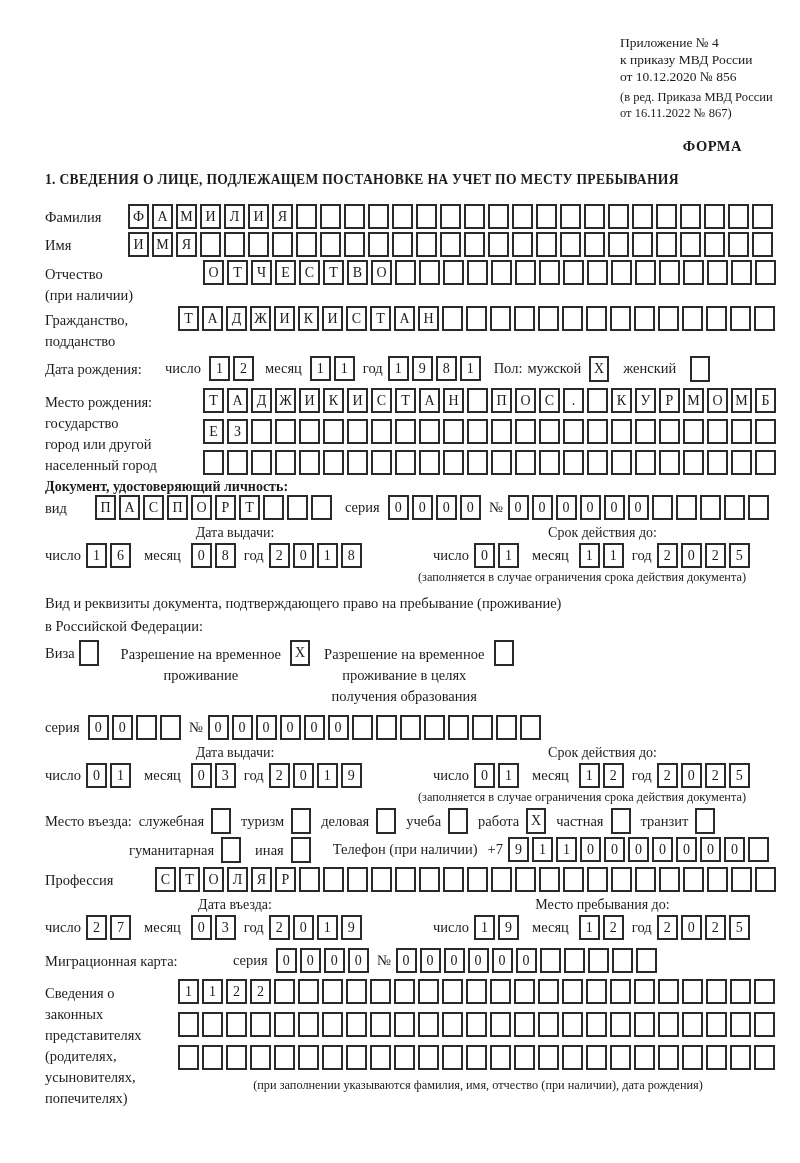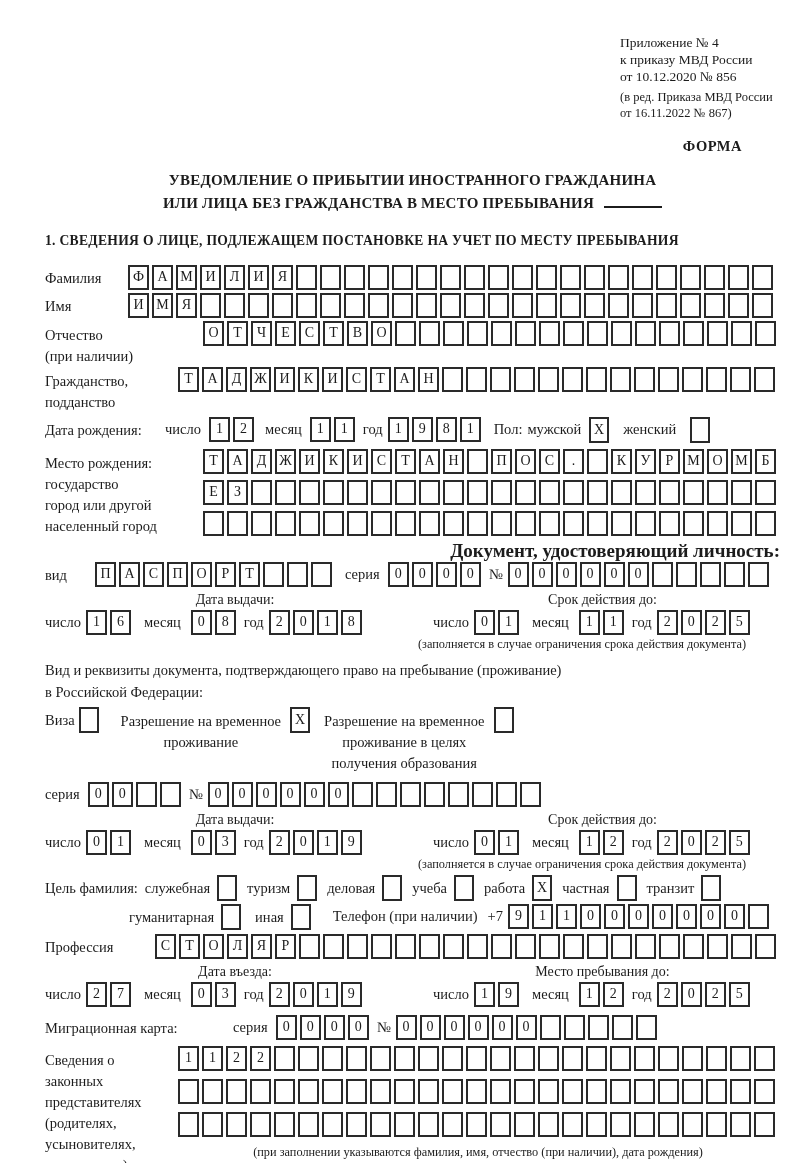--- a/index.html
+++ b/index.html
@@ -47,21 +47,21 @@
     font-size: 14px; line-height: 1;
   }
 
   .g5 { margin-left: 5px; } .g8 { margin-left: 8px; } .g10 { margin-left: 10px; }
   .g14 { margin-left: 14px; } .g22 { margin-left: 22px; } .g26 { margin-left: 26px; }
 
   .stack > div { line-height: 1.45; }
   .vgap6 > .cells { margin-bottom: 6px; } .vgap6 > .cells:last-child { margin-bottom: 0; }
   .vgap8 > .cells { margin-bottom: 8px; } .vgap8 > .cells:last-child { margin-bottom: 0; }
 
-  .dochead { text-align: right; font-weight: bold; font-size: 19px; margin-top: 3px; }
+  .dochead { text-align: left; font-weight: bold; font-size: 14px; margin-top: 3px; }
 
   .dategrid { display: flex; margin-top: 5px; }
   .datecol-left { width: 380px; flex: 0 0 auto; }
   .datecol-right { flex: 1; }
   .datelabel { text-align: center; font-size: 14px; }
   .dateline { display: flex; align-items: flex-start; margin-top: 2px; }
   .dlbl { padding-top: 4px; flex: 0 0 auto; }
 
   .note-right { text-align: right; padding-right: 34px; font-size: 12.3px; margin-top: 2px; }
 
@@ -86,24 +86,20 @@
     <div>к приказу МВД России</div>
     <div>от 10.12.2020 № 856</div>
     <div class="amend">
       <div>(в ред. Приказа МВД России</div>
       <div>от 16.11.2022 № 867)</div>
     </div>
   </div>
 
   <div class="forma">ФОРМА</div>
 
-  <div class="title">
-    <div>УВЕДОМЛЕНИЕ О ПРИБЫТИИ ИНОСТРАННОГО ГРАЖДАНИНА</div>
-    <div><span>ИЛИ ЛИЦА БЕЗ ГРАЖДАНСТВА В МЕСТО ПРЕБЫВАНИЯ</span><span class="uline"></span></div>
-  </div>
 
   <div class="sec">1. СВЕДЕНИЯ О ЛИЦЕ, ПОДЛЕЖАЩЕМ ПОСТАНОВКЕ НА УЧЕТ ПО МЕСТУ ПРЕБЫВАНИЯ</div>
 
   <div class="row mt16">
     <div class="lbl w83">Фамилия</div>
     <div class="cells">
         <span class="cell">Ф</span>
         <span class="cell">А</span>
         <span class="cell">М</span>
         <span class="cell">И</span>
@@ -531,21 +527,21 @@
             <span class="cell">0</span>
             <span class="cell">2</span>
             <span class="cell">5</span>
           </div>
       </div>
     </div>
   </div>
   <div class="note-right">(заполняется в случае ограничения срока действия документа)</div>
 
   <div class="pairs mt6">
-    <span class="plbl">Цель фамилия:</span>
+    <span class="plbl">Место въезда:</span>
     <div class="pair">
       <span class="plbl">служебная</span>
       <span class="cb">&nbsp;</span>
     </div>
     <div class="pair g10">
       <span class="plbl">туризм</span>
       <span class="cb">&nbsp;</span>
     </div>
     <div class="pair g10">
       <span class="plbl">деловая</span>

